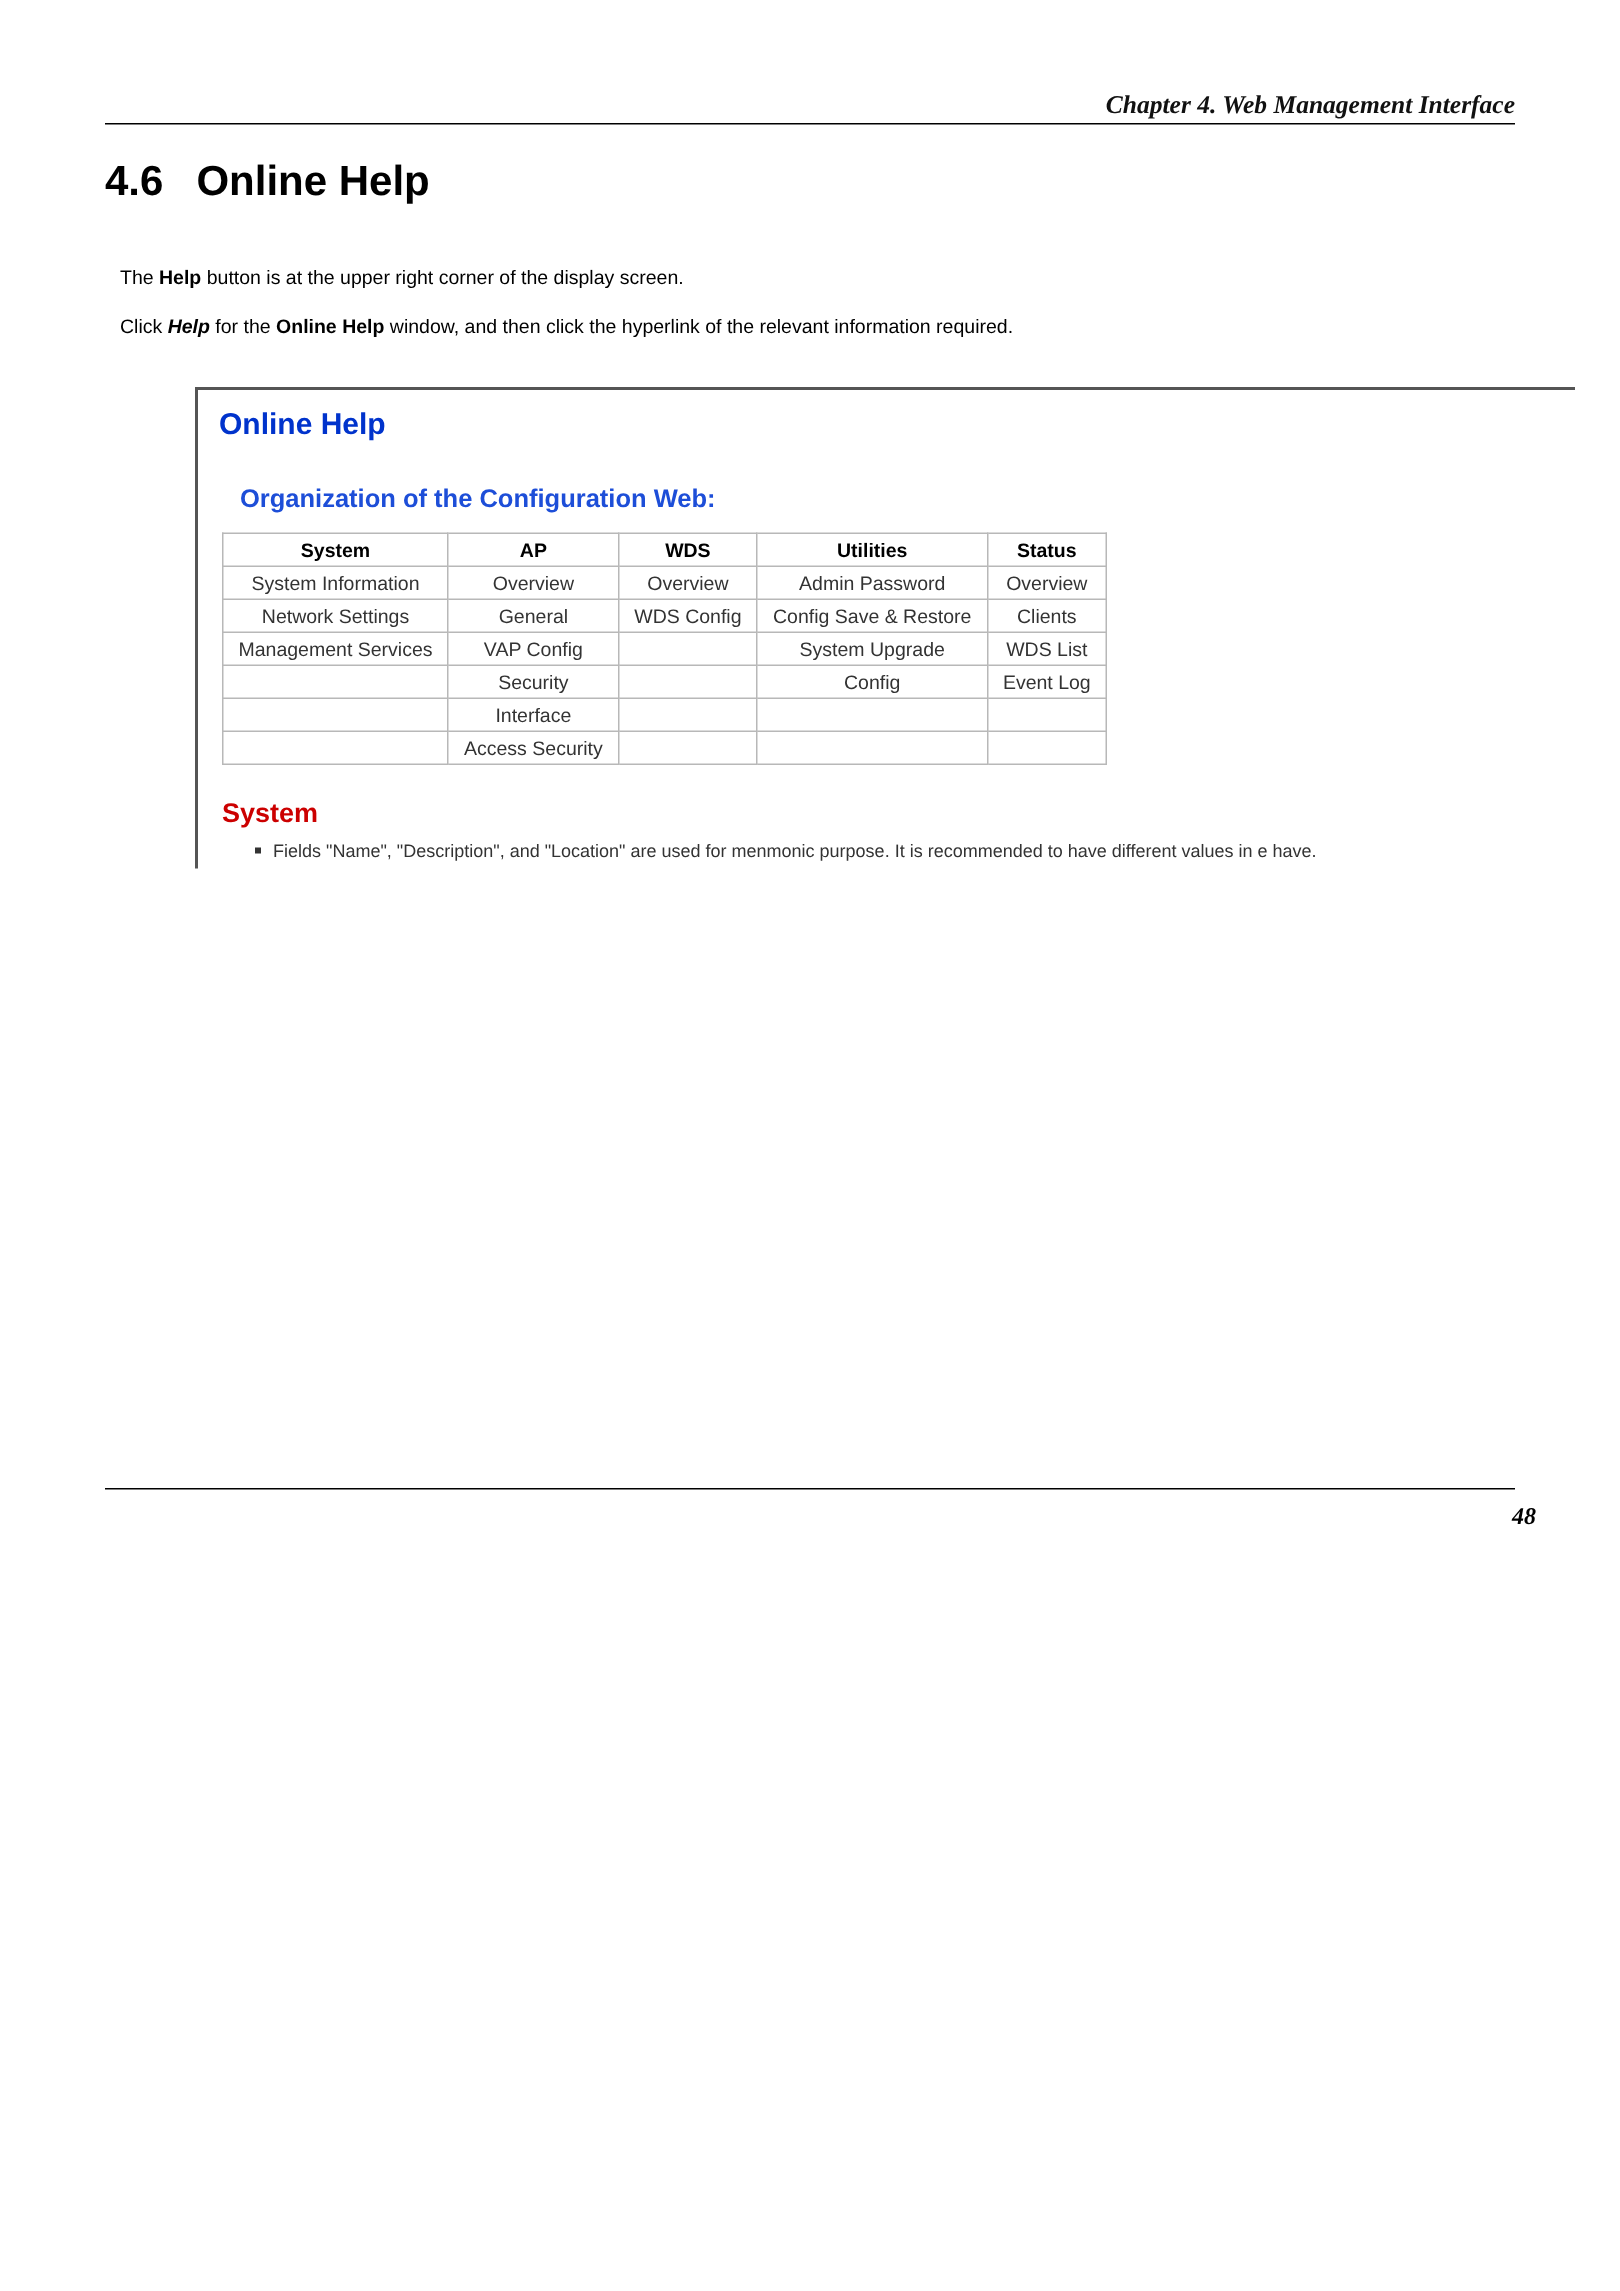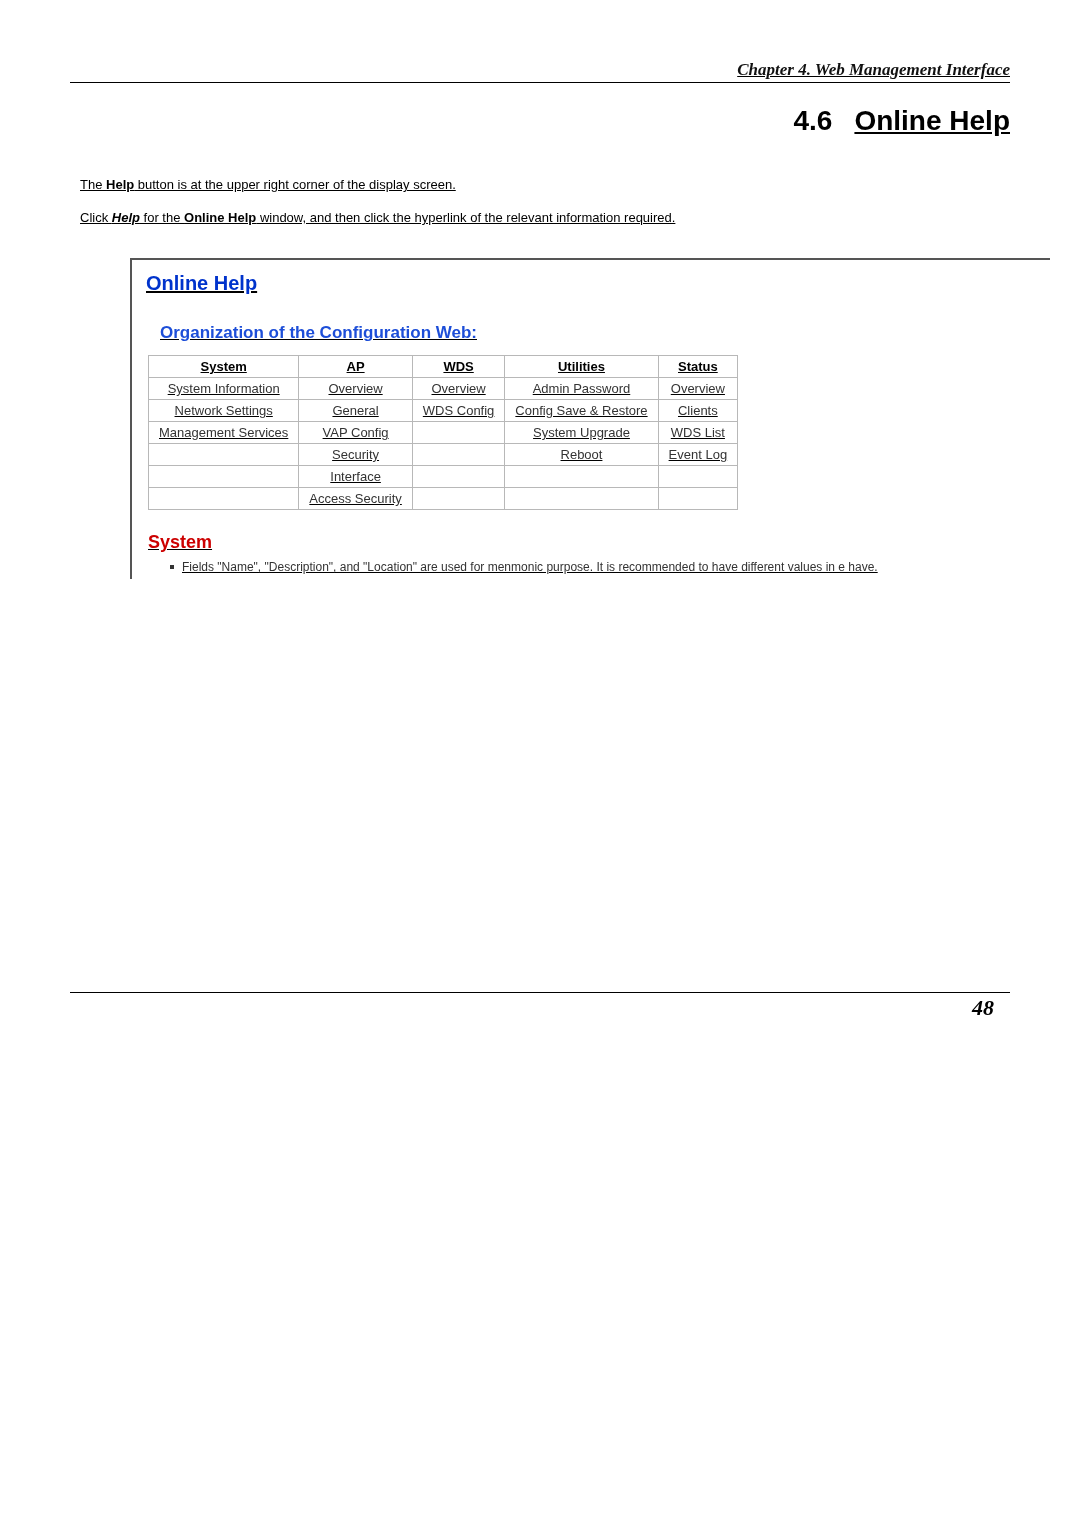--- a/index.html
+++ b/index.html
@@ -8,42 +8,40 @@
     background: #fff;
     font-family: Arial, Helvetica, sans-serif;
     color: #000;
   }
   .page {
     width: 1080px;
     height: 1073px;
     position: relative;
     box-sizing: border-box;
     padding: 60px 70px 90px 70px;
-    text-decoration: underline;
   }
   .chapter-header {
     text-align: right;
     font-family: "Times New Roman", Times, serif;
     font-style: italic;
     font-weight: bold;
     font-size: 17px;
     color: #111;
     padding-bottom: 2px;
   }
   .top-rule {
     border: none;
     border-top: 1.5px solid #000;
     margin: 0 0 22px 0;
   }
   .section-title {
     font-family: Arial, Helvetica, sans-serif;
     font-weight: bold;
     font-size: 28px;
     margin: 0 0 38px 0;
-    text-align: right;
   }
   .section-num {
     display: inline-block;
     margin-right: 22px;
   }
   .body-text {
     font-size: 13px;
     line-height: 1.55;
     margin-left: 10px;
     margin-bottom: 6px;
@@ -132,26 +130,26 @@
     position: absolute;
     left: 70px;
     right: 70px;
     bottom: 80px;
     border: none;
     border-top: 1.5px solid #000;
     margin: 0;
   }
   .page-num {
     position: absolute;
-    right: 86px;
+    right: 56px;
     bottom: 52px;
     font-family: "Times New Roman", Times, serif;
     font-style: italic;
     font-weight: bold;
-    font-size: 22px;
+    font-size: 16px;
   }
 </style>
 </head>
 <body>
 
 <div class="page">
 
   <div class="chapter-header">Chapter 4. Web Management Interface</div>
   <hr class="top-rule">
 
@@ -200,21 +198,21 @@
             <td>Management Services</td>
             <td>VAP Config</td>
             <td></td>
             <td>System Upgrade</td>
             <td>WDS List</td>
           </tr>
         <tr>
             <td></td>
             <td>Security</td>
             <td></td>
-            <td>Reboot</td>
+            <td>Config</td>
             <td>Event Log</td>
           </tr>
         <tr>
             <td></td>
             <td>Interface</td>
             <td></td>
             <td></td>
             <td></td>
           </tr>
         <tr>

